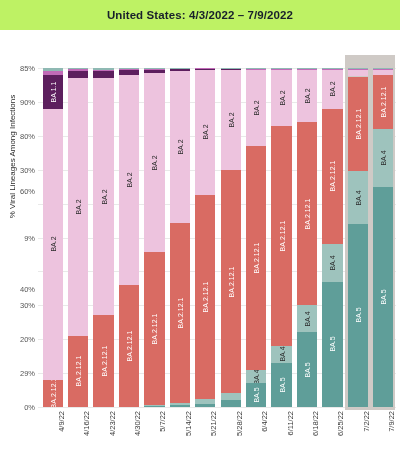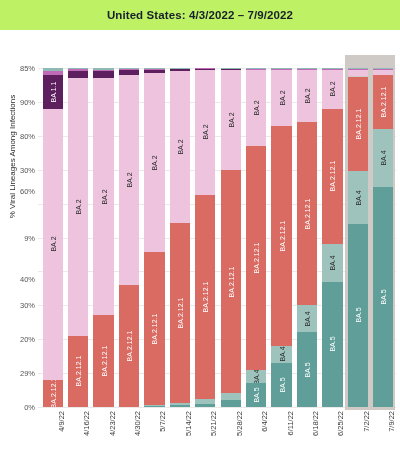--- a/index.html
+++ b/index.html
@@ -165,21 +165,21 @@
         <div class="gridline" style="top: 169.7px;"></div>
         <div class="gridline" style="top: 135.8px;"></div>
         <div class="gridline" style="top: 101.9px;"></div>
         <div class="gridline" style="top: 68px;"></div>
       </div>
     <div id="ytick-layer">
         <div class="ytick" style="top: 407px;">0%</div>
         <div class="ytick" style="top: 373.1px;">29%</div>
         <div class="ytick" style="top: 339.2px; text-align: right;">20%</div>
         <div class="ytick" style="top: 305.3px;">30%</div>
-        <div class="ytick" style="top: 279px;">40%</div>
+        <div class="ytick" style="top: 289px;">40%</div>
         <div class="ytick" style="top: 237.5px;">9%</div>
         <div class="ytick" style="top: 191px;">60%</div>
         <div class="ytick" style="top: 169.7px;">30%</div>
         <div class="ytick" style="top: 135.8px;">80%</div>
         <div class="ytick" style="top: 101.9px;">90%</div>
         <div class="ytick" style="top: 68px;">85%</div>
       </div>
     <div id="nowcast-layer">
         <div class="nowcast-band" style="left: 344.686px; width: 50.3143px; height: 355px;"></div>
       </div>

